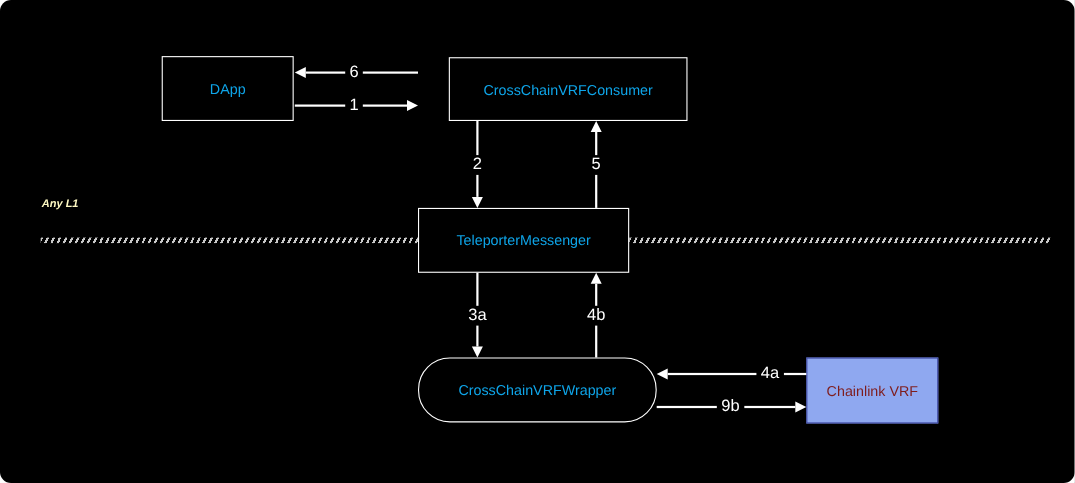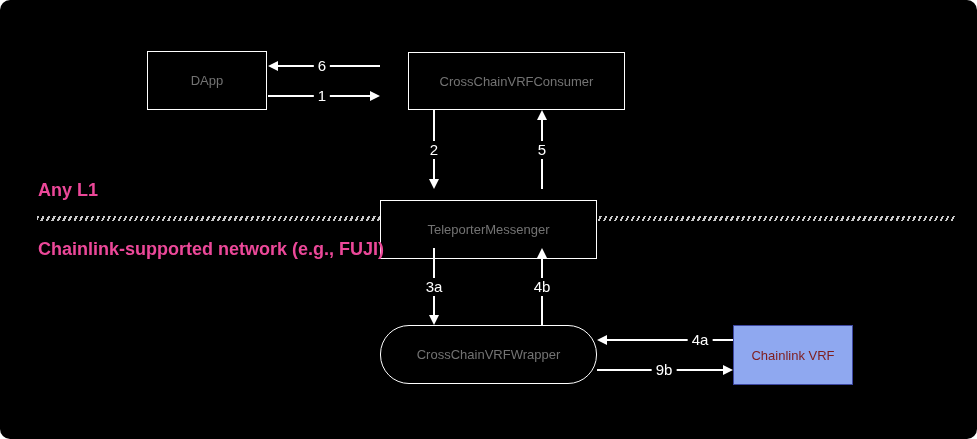--- a/index.html
+++ b/index.html
@@ -12,56 +12,57 @@
     overflow: hidden;
     font-family: "Liberation Sans", sans-serif;
   }
 
   
   .node {
     position: absolute;
     box-sizing: border-box;
     background: #000000;
     border: 1.5px solid #ffffff;
-    color: #737373;
+    color: #0ea5e9;
     display: flex;
     align-items: center;
     justify-content: center;
     font-size: 13px;
     z-index: 2;
     text-align: center;
   }
   #n-dapp       { left: 147px; top: 51px;  width: 120px; height: 59px; }
   #n-consumer   { left: 380px; top: 52px;  width: 217px; height: 58px; margin-left: 28px; }
-  #n-teleporter { left: 380px; top: 200px; width: 217px; height: 59px; }
+  #n-teleporter { left: 380px; top: 189px; width: 192px; height: 59px; }
   #n-wrapper    { left: 380px; top: 325px; width: 217px; height: 59px; border-radius: 29px; }
   #n-chainlink  {
     left: 733px; top: 325px; width: 120px; height: 60px;
     background: #8fa8f0;
     border: 1.5px solid #3d47a0;
     color: #7f1d1d;
   }
 
   
   .divider {
     position: absolute;
     left: 37px; top: 216px;
     width: 918px; height: 5px;
     background: repeating-linear-gradient(115deg, #c9c9c9 0 2px, transparent 2px 5px);
     z-index: 1;
   }
 
   
   .region-label {
     position: absolute;
-    color: #ec4899;
+    color: #fef9c3;
     font-weight: bold;
-    font-size: 18px;
+    font-size: 10px;
     z-index: 3;
     white-space: nowrap;
+    font-style: italic;
   }
   #lbl-top    { left: 38px; top: 180px; }
   #lbl-bottom { left: 38px; top: 239px; }
 
   
   .eline { position: absolute; background: #ffffff; z-index: 2; }
   .hline { height: 2px; }
   .vline { width: 2px; }
   .ah { position: absolute; width: 0; height: 0; border-style: solid; z-index: 2; }
   .ah-left  { border-width: 5px 10px 5px 0;  border-color: transparent #ffffff transparent transparent; }
@@ -116,21 +117,20 @@
   #el-3b { left: 664px; top: 370px; }
 </style>
 </head>
 <body>
 
 <div class="canvas">
 
   <div class="divider"></div>
 
   <div class="region-label" id="lbl-top">Any L1</div>
-  <div class="region-label" id="lbl-bottom">Chainlink-supported network (e.g., FUJI)</div>
 
   <div class="node" id="n-dapp">
     <span>DApp</span>
   </div>
   <div class="node" id="n-consumer">
     <span>CrossChainVRFConsumer</span>
   </div>
   <div class="node" id="n-teleporter">
     <span>TeleporterMessenger</span>
   </div>

